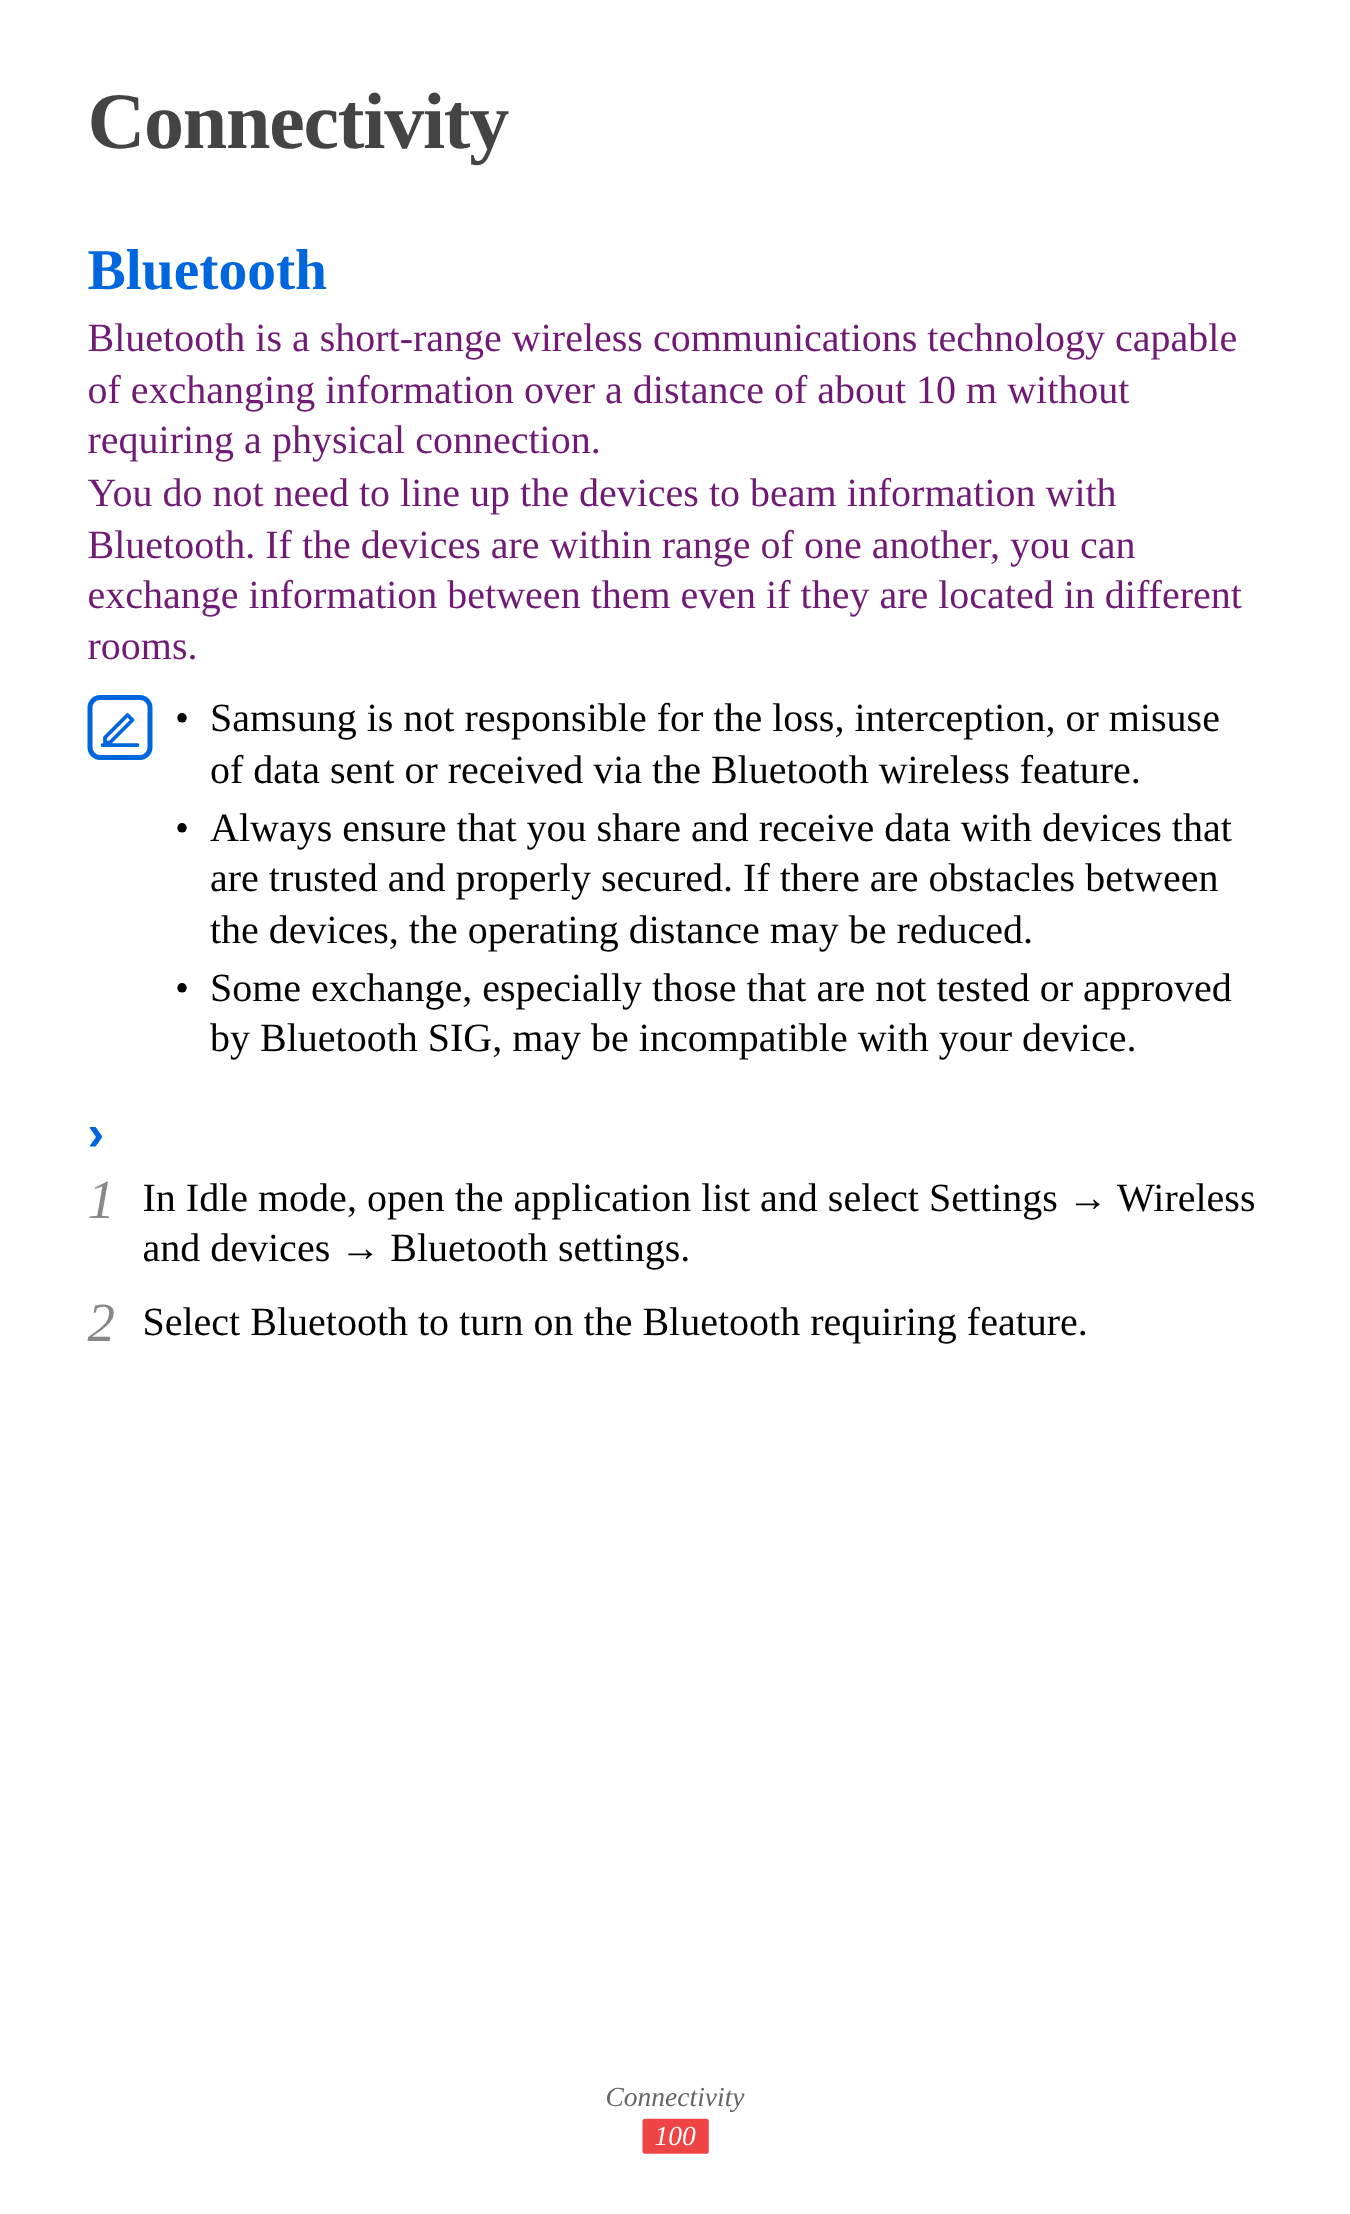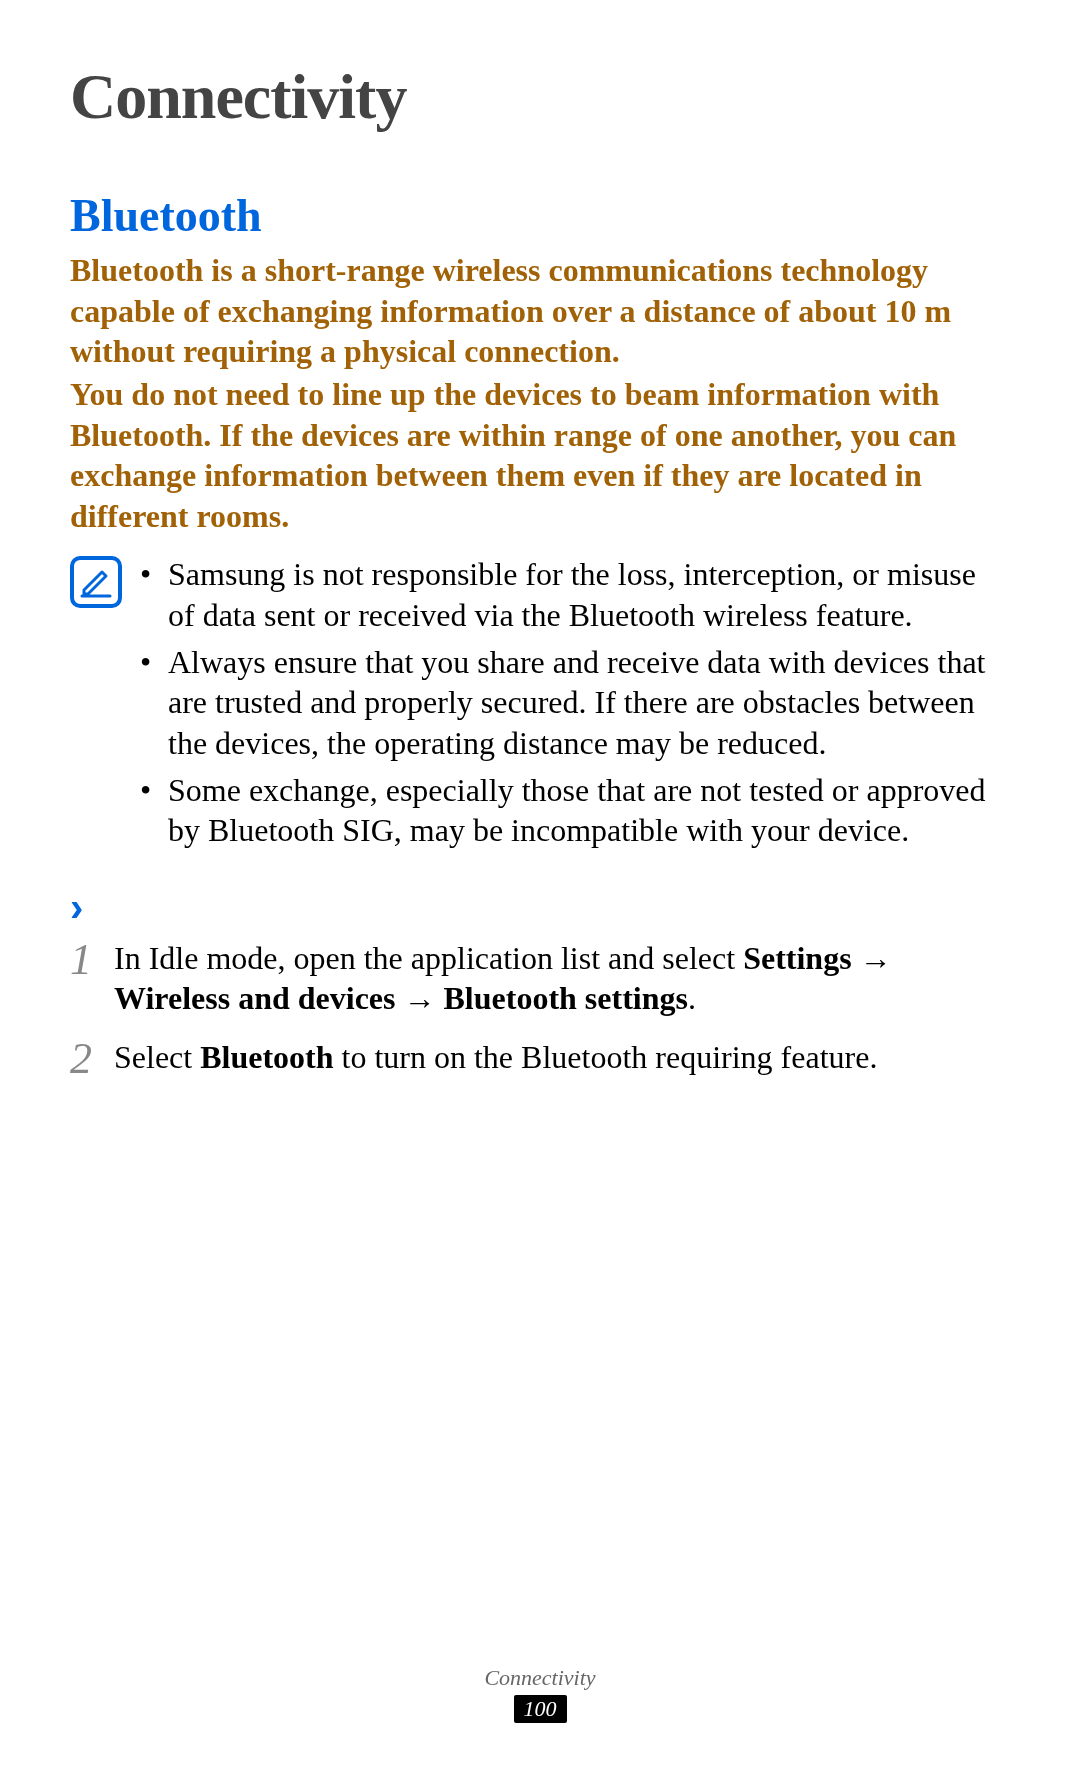--- a/index.html
+++ b/index.html
@@ -25,23 +25,22 @@
     }
     .section-title {
       font-size: 46px;
       font-weight: bold;
       color: #0066dd;
       margin-bottom: 8px;
     }
     .body-text {
       font-size: 32px;
       line-height: 1.27;
-      color: #a16207;
+      color: #701a75;
       margin-bottom: 2px;
-      font-weight: bold;
     }
     .note-block {
       display: flex;
       margin-top: 18px;
       margin-bottom: 28px;
     }
     .note-icon-wrap {
       flex-shrink: 0;
       width: 58px;
       padding-top: 2px;
@@ -115,38 +114,38 @@
       line-height: 1;
       padding-top: 2px;
     }
     .step-text {
       flex: 1;
       font-size: 32px;
       line-height: 1.27;
       padding-top: 2px;
     }
     .bold {
-      font-weight: bold;
+      font-weight: normal;
     }
     .footer {
       position: absolute;
       bottom: 48px;
       left: 0;
       right: 0;
       text-align: center;
     }
     .footer-section {
       font-style: italic;
       font-size: 22px;
       color: #666666;
       margin-bottom: 4px;
     }
     .footer-page {
       display: inline-block;
-      background: #000000;
+      background: #ef4444;
       color: #ffffff;
       font-style: italic;
       font-size: 22px;
       padding: 1px 10px;
       border-radius: 2px;
     }
   </style>
 </head>
 <body>
 

